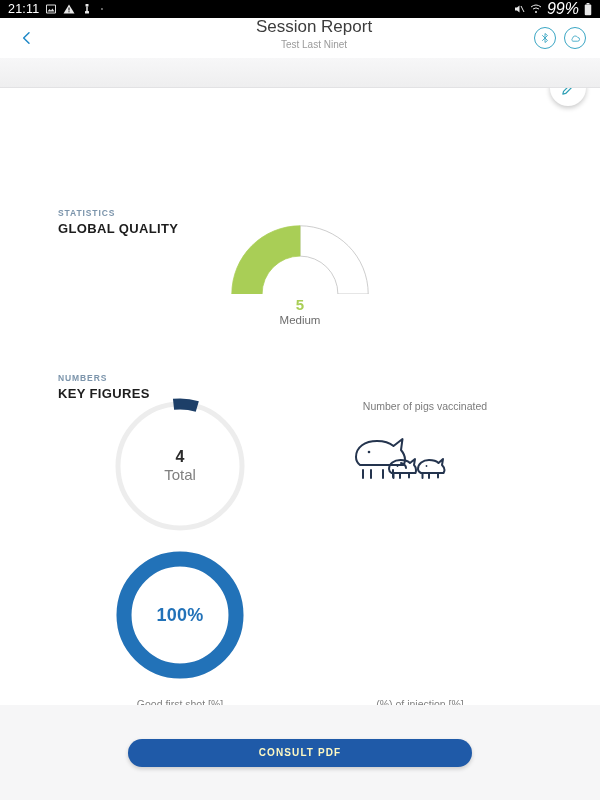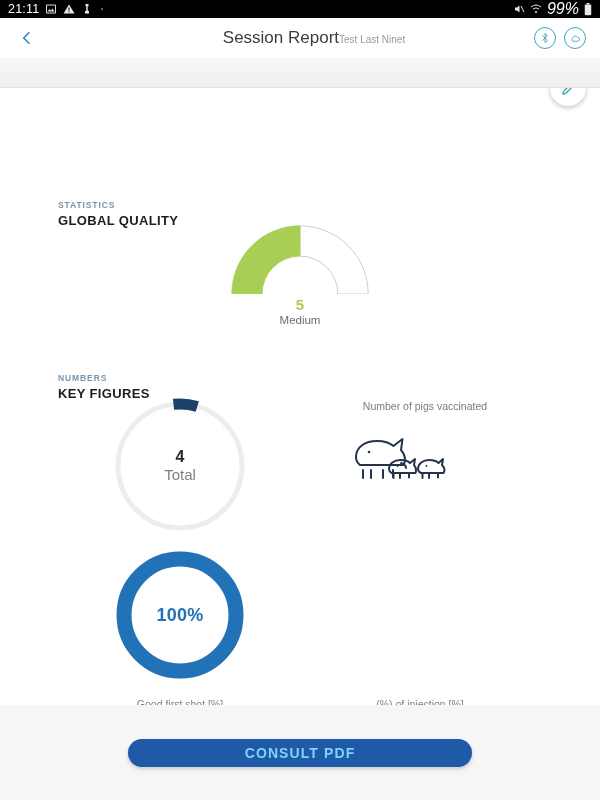--- a/index.html
+++ b/index.html
@@ -26,21 +26,21 @@
   .appbar {
     position: relative; height: 40px; background: #ffffff;
     display: flex; align-items: center; padding: 0 14px;
   }
   .back-btn {
     width: 26px; height: 26px; display: flex; align-items: center; justify-content: center;
     color: #1e88c7; z-index: 3;
   }
   .appbar-titles {
     position: absolute; left: 0; right: 0; top: 0; bottom: 0;
-    display: flex; flex-direction: row; align-items: center; justify-content: center;
+    display: flex; flex-direction: column; align-items: center; justify-content: flex-start;
     pointer-events: none;
     margin-left: 28px;
   }
   .appbar-title { font-size: 17px; color: #3c3c3c; font-weight: 400; line-height: 1.1; }
   .appbar-sub { font-size: 10px; color: #9a9a9a; margin-top: 2px; }
   .appbar-actions { margin-left: auto; display: flex; align-items: center; gap: 8px; z-index: 3; }
   .circ-ico {
     width: 22px; height: 22px; border-radius: 50%;
     border: 1.2px solid #3aa6c4; color: #3aa6c4;
     display: flex; align-items: center; justify-content: center;
@@ -64,21 +64,21 @@
   }
 
   .section-kicker {
     font-size: 8.5px; letter-spacing: .9px; color: #7b94ab;
     font-weight: 700; text-transform: uppercase;
   }
   .section-title {
     font-size: 13px; letter-spacing: .35px; color: #1d1d1d;
     font-weight: 600; text-transform: uppercase; margin-top: 3px;
   }
-  .sec-stats { position: absolute; left: 58px; top: 112px; }
+  .sec-stats { position: absolute; left: 58px; top: 120px; }
   .sec-nums  { position: absolute; left: 58px; top: 285px; }
 
   
   .gauge-wrap { position: absolute; left: 0; right: 0; top: 134px; display: flex; flex-direction: column; align-items: center; }
   .gauge-val { font-size: 15px; font-weight: 700; color: #a9ce56; margin-top: 2px; }
   .gauge-lbl { font-size: 11.5px; color: #6d6d6d; margin-top: 1px; }
 
   
   .donut-box { position: absolute; display: flex; flex-direction: column; align-items: center; }
   .donut-center {
@@ -93,22 +93,22 @@
   .cap { font-size: 10.5px; color: #818181; text-align: center; }
   .pig-caption { font-size: 10.5px; color: #7b7b7b; text-align: center; }
 
   .tile { position: absolute; display: flex; flex-direction: column; }
 
   
   .bottom { position: absolute; left: 0; right: 0; bottom: 0; height: 95px; background: #f6f6f7;
             display: flex; align-items: center; justify-content: center; }
   .pdf-btn {
     width: 344px; height: 28px; border-radius: 19px;
-    background: #1f5aa8; color: #7dd3fc; border: 0;
-    font-size: 14px; font-weight: 700; letter-spacing: 1.1px;
+    background: #1f5aa8; color: #fef9c3; border: 0;
+    font-size: 10px; font-weight: 700; letter-spacing: 1.1px;
     font-family: "Liberation Sans", sans-serif;
     box-shadow: 0 2px 4px rgba(0,0,0,.18); cursor: pointer;
   }
 </style>
 </head>
 <body>
 
 <div class="statusbar">
   <div class="sb-left">
     <span class="sb-time">21:11</span>

